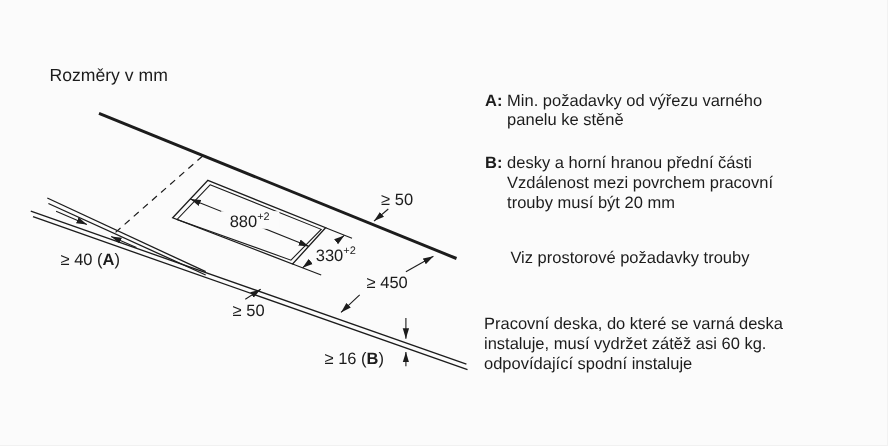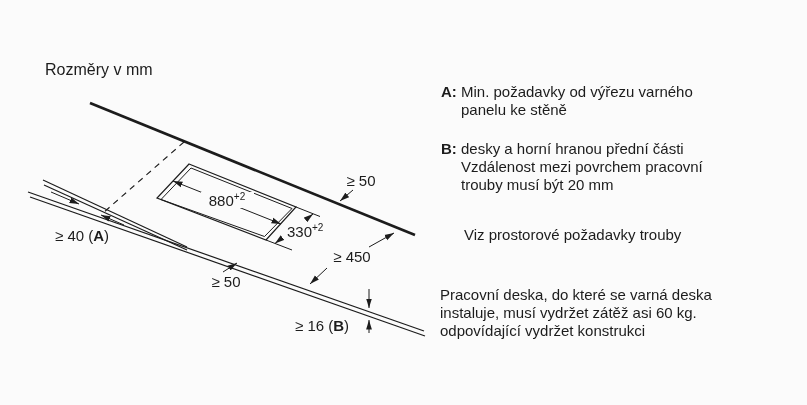--- a/index.html
+++ b/index.html
@@ -123,16 +123,16 @@
       <div>Vzdálenost mezi povrchem pracovní</div>
       <div>trouby musí být 20 mm</div>
     </div>
   </div>
 
   <div class="note" style="left:464px;top:226px;">Viz prostorové požadavky trouby</div>
 
   <div class="para" style="left:440px;top:286px;">
     <div>Pracovní deska, do které se varná deska</div>
     <div>instaluje, musí vydržet zátěž asi 60 kg.</div>
-    <div>odpovídající vydržet konstrukci</div>
+    <div>odpovídající spodní instaluje</div>
   </div>
 
 </div>
 
 </body></html>

